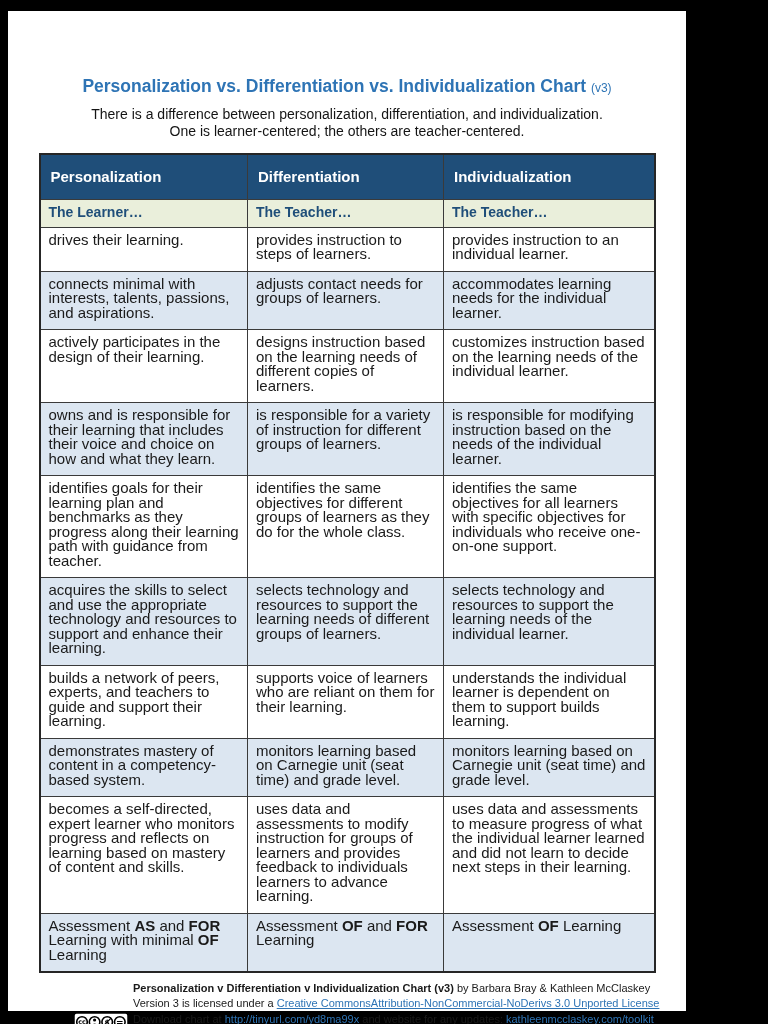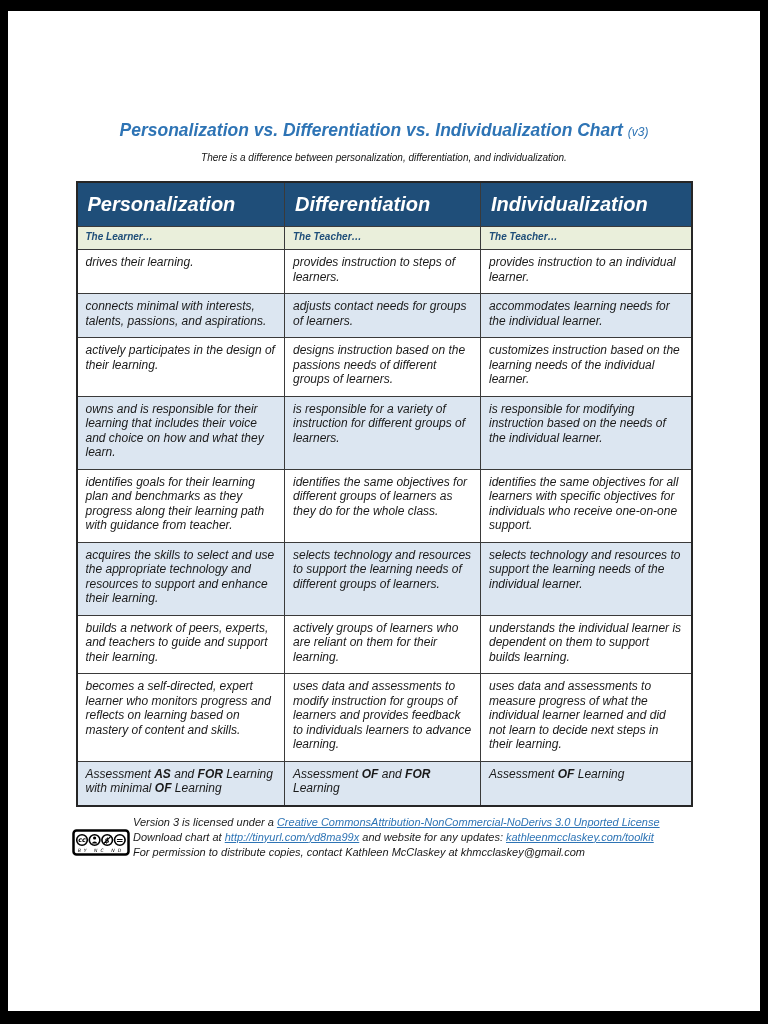--- a/index.html
+++ b/index.html
@@ -8,63 +8,64 @@
     --header-text:#FFFFFF;
     --subheader-bg:#EAEFDB;
     --subheader-text:#1F4E79;
     --alt-row-bg:#DCE6F1;
     --link-blue:#2E74B5;
     --frame-black:#000000;
   }
   html,body{margin:0;padding:0;width:768px;height:1024px;overflow:hidden;}
   body{background:var(--frame-black);font-family:"Liberation Sans","DejaVu Sans",sans-serif;}
   .page{
-    position:absolute;left:8px;top:11px;width:752px;height:1000px;
-    background:#ffffff;box-sizing:border-box;padding-top:108px;font-style:italic;
+    position:absolute;left:8px;top:11px;width:678px;height:1000px;
+    background:#ffffff;box-sizing:border-box;padding-top:64px;
   }
   .title{
     margin:0 0 7px 0;text-align:center;
     font-size:17.5px;font-weight:bold;color:var(--title-blue);line-height:22px;
   }
   .title .version{font-size:12px;font-weight:normal;}
-  .subtitle{margin:0;text-align:center;font-size:10px;line-height:16.5px;color:#141414;}
+  .subtitle{margin:0;text-align:center;font-size:14px;line-height:16.5px;color:#141414;}
   table.compare{
     width:615px;margin:14px auto 0 auto;border-collapse:collapse;
     border:2px solid #262626;table-layout:fixed;
   }
   table.compare th,table.compare td{border:1px solid #3a3a3a;box-sizing:border-box;}
   tr.head-row th{
     background:var(--header-bg);color:var(--header-text);
-    font-size:20px;font-weight:bold;text-align:left;
+    font-size:15px;font-weight:bold;text-align:left;
     height:45px;padding:8px 10px;vertical-align:middle;
   }
   tr.subhead-row td{
     background:var(--subheader-bg);color:var(--subheader-text);
-    font-weight:bold;font-size:10px;padding:4px 8px 7px 8px;vertical-align:middle;
+    font-weight:bold;font-size:14px;padding:4px 8px 7px 8px;vertical-align:middle;
   }
   tbody.body-rows td{
-    background:#ffffff;color:#1a1a1a;font-size:12px;line-height:14.5px;
+    background:#ffffff;color:#1a1a1a;font-size:15px;line-height:14.5px;
     padding:5px 8px 9px 8px;vertical-align:top;
   }
   tbody.body-rows tr.alt td{background:var(--alt-row-bg);}
   .footer{
     width:650px;margin:8px 0 0 64px;display:flex;align-items:flex-end;gap:3px;
   }
   .cc-badge{flex:0 0 auto;margin-top:3px;}
   .footer-text p{margin:0;font-size:11px;line-height:15.25px;color:#1a1a1a;}
   .footer-text b{font-weight:bold;}
   .footer-text .link{color:var(--link-blue);text-decoration:underline;cursor:pointer;}
 </style>
 </head>
 <body>
 
 <div class="page">
 
   <h1 class="title"><span>Personalization vs. Differentiation vs. Individualization Chart</span> <span class="version">(v3)</span></h1>
   <p class="subtitle">There is a difference between personalization, differentiation, and individualization.</p>
+  <p class="subtitle">One is learner-centered; the others are teacher-centered.</p>
 
   <table class="compare">
     <colgroup>
       <col style="width:208px">
       <col style="width:196px">
       <col style="width:211px">
     </colgroup>
     <thead>
       <tr class="head-row">
         <th>Personalization</th>
@@ -83,42 +84,47 @@
           <td>provides instruction to steps of learners.</td>
           <td>provides instruction to an individual learner.</td>
         </tr>
         <tr class="alt">
           <td>connects minimal with interests, talents, passions, and aspirations.</td>
           <td>adjusts contact needs for groups of learners.</td>
           <td>accommodates learning needs for the individual learner.</td>
         </tr>
         <tr>
           <td>actively participates in the design of their learning.</td>
-          <td>designs instruction based on the passions needs of different groups of learners.</td>
+          <td>designs instruction based on the learning needs of different copies of learners.</td>
           <td>customizes instruction based on the learning needs of the individual learner.</td>
         </tr>
         <tr class="alt">
           <td>owns and is responsible for their learning that includes their voice and choice on how and what they learn.</td>
           <td>is responsible for a variety of instruction for different groups of learners.</td>
           <td>is responsible for modifying instruction based on the needs of the individual learner.</td>
         </tr>
         <tr>
           <td>identifies goals for their learning plan and benchmarks as they progress along their learning path with guidance from teacher.</td>
           <td>identifies the same objectives for different groups of learners as they do for the whole class.</td>
           <td>identifies the same objectives for all learners with specific objectives for individuals who receive one-on-one support.</td>
         </tr>
         <tr class="alt">
           <td>acquires the skills to select and use the appropriate technology and resources to support and enhance their learning.</td>
           <td>selects technology and resources to support the learning needs of different groups of learners.</td>
           <td>selects technology and resources to support the learning needs of the individual learner.</td>
         </tr>
         <tr>
           <td>builds a network of peers, experts, and teachers to guide and support their learning.</td>
-          <td>actively groups of learners who are reliant on them for their learning.</td>
+          <td>supports voice of learners who are reliant on them for their learning.</td>
           <td>understands the individual learner is dependent on them to support builds learning.</td>
+        </tr>
+        <tr class="alt">
+          <td>demonstrates mastery of content in a competency-based system.</td>
+          <td>monitors learning based on Carnegie unit (seat time) and grade level.</td>
+          <td>monitors learning based on Carnegie unit (seat time) and grade level.</td>
         </tr>
         <tr>
           <td>becomes a self-directed, expert learner who monitors progress and reflects on learning based on mastery of content and skills.</td>
           <td>uses data and assessments to modify instruction for groups of learners and provides feedback to individuals learners to advance learning.</td>
           <td>uses data and assessments to measure  progress of what the individual learner learned and did not learn to decide next steps in their learning.</td>
         </tr>
         <tr class="alt">
           <td><span>Assessment </span><b>AS</b><span> and </span><b>FOR</b><span> Learning with minimal </span><b>OF</b><span> Learning</span></td>
           <td><span>Assessment </span><b>OF</b><span> and </span><b>FOR</b><span> Learning</span></td>
           <td><span>Assessment </span><b>OF</b><span> Learning</span></td>
@@ -135,19 +141,20 @@
       <circle cx="22.6" cy="9" r="1.6" fill="#000000"></circle>
       <path d="M19.9 14.6 a2.8 2.8 0 0 1 5.4 0 z" fill="#000000"></path>
       <circle cx="35.2" cy="11" r="5.3" fill="none" stroke="#000000" stroke-width="1.6"></circle>
       <text x="35.2" y="13.6" font-size="7.5" font-weight="bold" text-anchor="middle" font-family="DejaVu Sans, sans-serif">$</text>
       <line x1="31.6" y1="14.6" x2="38.8" y2="7.4" stroke="#000000" stroke-width="1.3"></line>
       <circle cx="47.8" cy="11" r="5.3" fill="none" stroke="#000000" stroke-width="1.6"></circle>
       <text x="47.8" y="14" font-size="9" font-weight="bold" text-anchor="middle" font-family="DejaVu Sans, sans-serif">=</text>
       <text x="29" y="22.8" font-size="4.6" text-anchor="middle" letter-spacing="3" font-family="DejaVu Sans, sans-serif">BY NC ND</text>
     </svg>
     <div class="footer-text">
+      <p><b>Personalization v Differentiation v Individualization Chart (v3)</b><span> by Barbara Bray &amp; Kathleen McClaskey</span></p>
       <p><span>Version 3 is licensed under a </span><a class="link">Creative CommonsAttribution-NonCommercial-NoDerivs 3.0 Unported License</a></p>
       <p><span>Download chart at </span><a class="link">http://tinyurl.com/yd8ma99x</a><span> and website for any updates: </span><a class="link">kathleenmcclaskey.com/toolkit</a></p>
       <p><span>For permission to distribute copies, contact Kathleen McClaskey at khmcclaskey@gmail.com</span></p>
     </div>
   </div>
 
 </div>
 
 </body></html>

